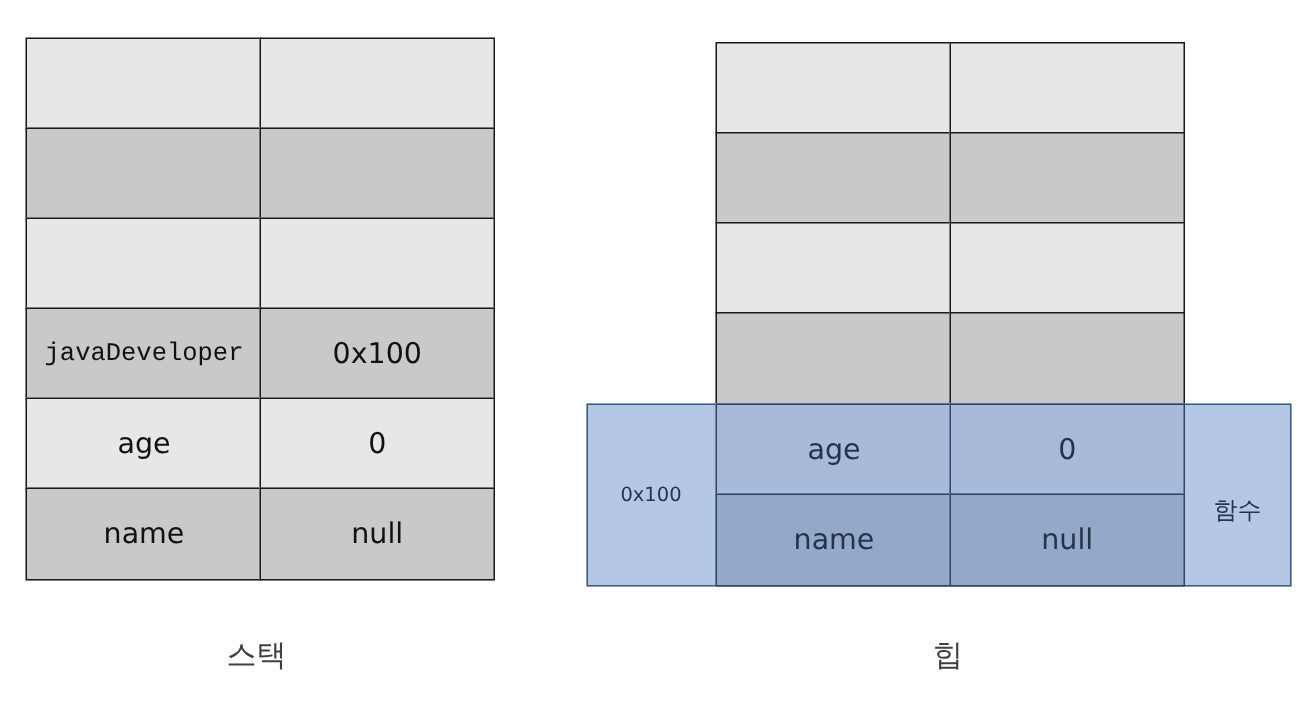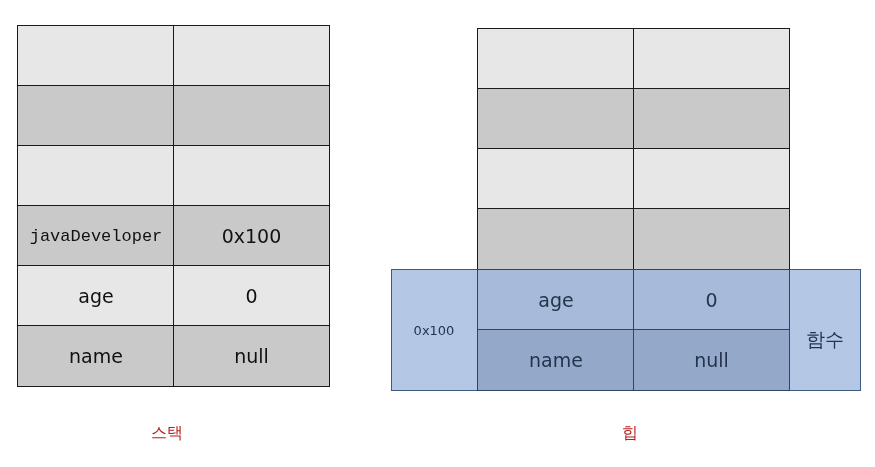--- a/index.html
+++ b/index.html
@@ -8,21 +8,21 @@
   .cell { position:absolute; box-sizing:border-box; border:1.5px solid #1a1a1a;
           display:flex; align-items:center; justify-content:center; font-size:19px; }
   .light { background:#e7e7e7; }
   .dark  { background:#c9c9c9; }
   .band { position:absolute; left:391px; top:269px; width:470px; height:122px;
           background:#b4c8e6; border:1px solid #3d5a80; box-sizing:border-box; }
   .blue1 { background:#a8bad9; border-color:#2f4566; color:#24344d; }
   .blue2 { background:#94a9c9; border-color:#2f4566; color:#24344d; }
   .side { position:absolute; display:flex; align-items:center; justify-content:center;
           font-size:13px; color:#24344d; }
-  .caption { position:absolute; font-size:16px; color:#b91c1c; }
+  .caption { position:absolute; font-size:20px; color:#404040; }
   .small { font-size:17px;font-family:Liberation Mono, monospace; }
 </style>
 </head>
 <body>
 
 <div>
   <div class="cell light" style="left:17px;top:25px;width:158px;height:62px;"></div>
   <div class="cell light" style="left:173px;top:25px;width:157px;height:62px;"></div>
 
   <div class="cell dark" style="left:17px;top:85px;width:158px;height:62px;"></div>
@@ -51,21 +51,21 @@
   <div class="cell dark" style="left:633px;top:88px;width:157px;height:62px;"></div>
 
   <div class="cell light" style="left:477px;top:148px;width:158px;height:62px;"></div>
   <div class="cell light" style="left:633px;top:148px;width:157px;height:62px;"></div>
 
   <div class="cell dark" style="left:477px;top:208px;width:158px;height:62px;"></div>
   <div class="cell dark" style="left:633px;top:208px;width:157px;height:62px;"></div>
 
   <div class="band"></div>
   <div class="side" style="left:391px;top:269px;width:86px;height:122px;">0x100</div>
-  <div class="side" style="left:789px;top:269px;width:72px;height:142px;font-size:19px;">함수</div>
+  <div class="side" style="left:789px;top:269px;width:72px;height:142px;font-size:16px;">함수</div>
 
   <div class="cell blue1" style="left:477px;top:269px;width:158px;height:62px;">age</div>
   <div class="cell blue1" style="left:633px;top:269px;width:157px;height:62px;">0</div>
   <div class="cell blue2" style="left:477px;top:329px;width:158px;height:62px;">name</div>
   <div class="cell blue2" style="left:633px;top:329px;width:157px;height:62px;">null</div>
 
   <div class="caption" style="left:622px;top:423px;">힙</div>
 </div>
 
 </body></html>

